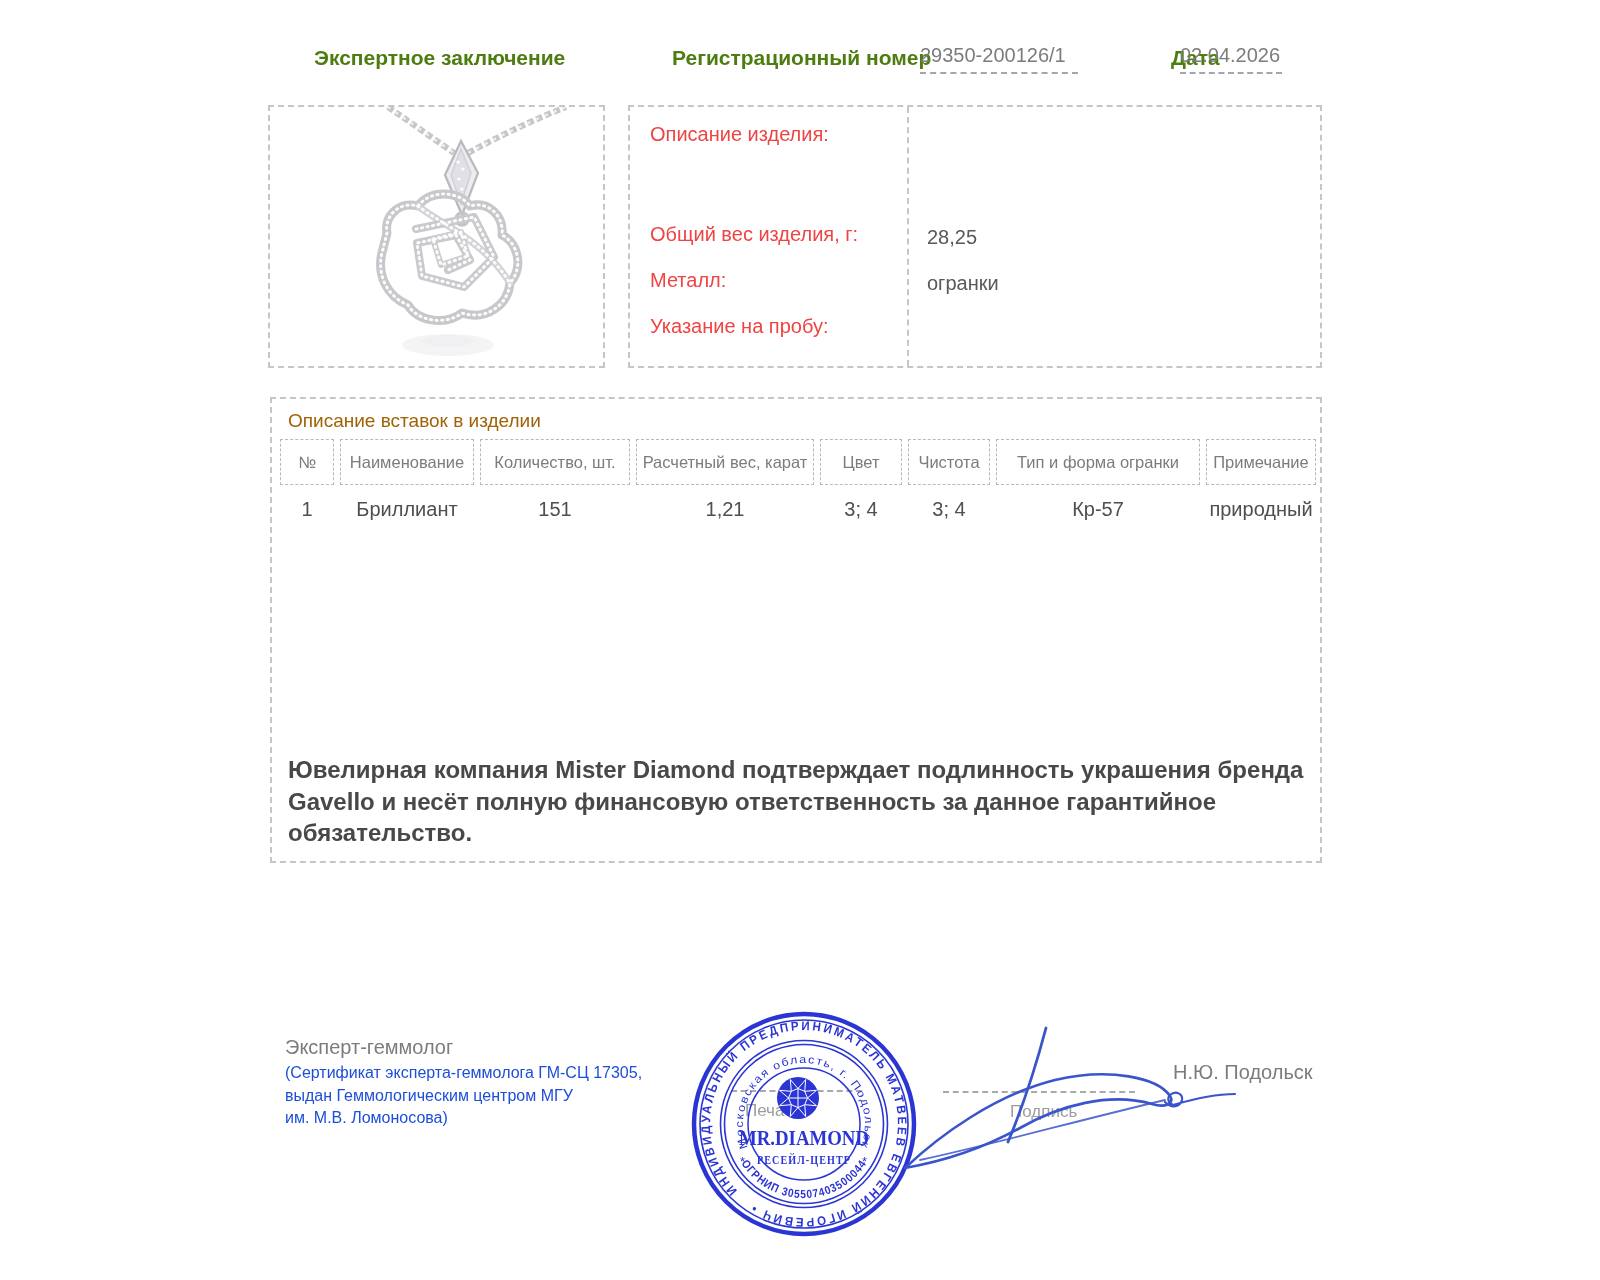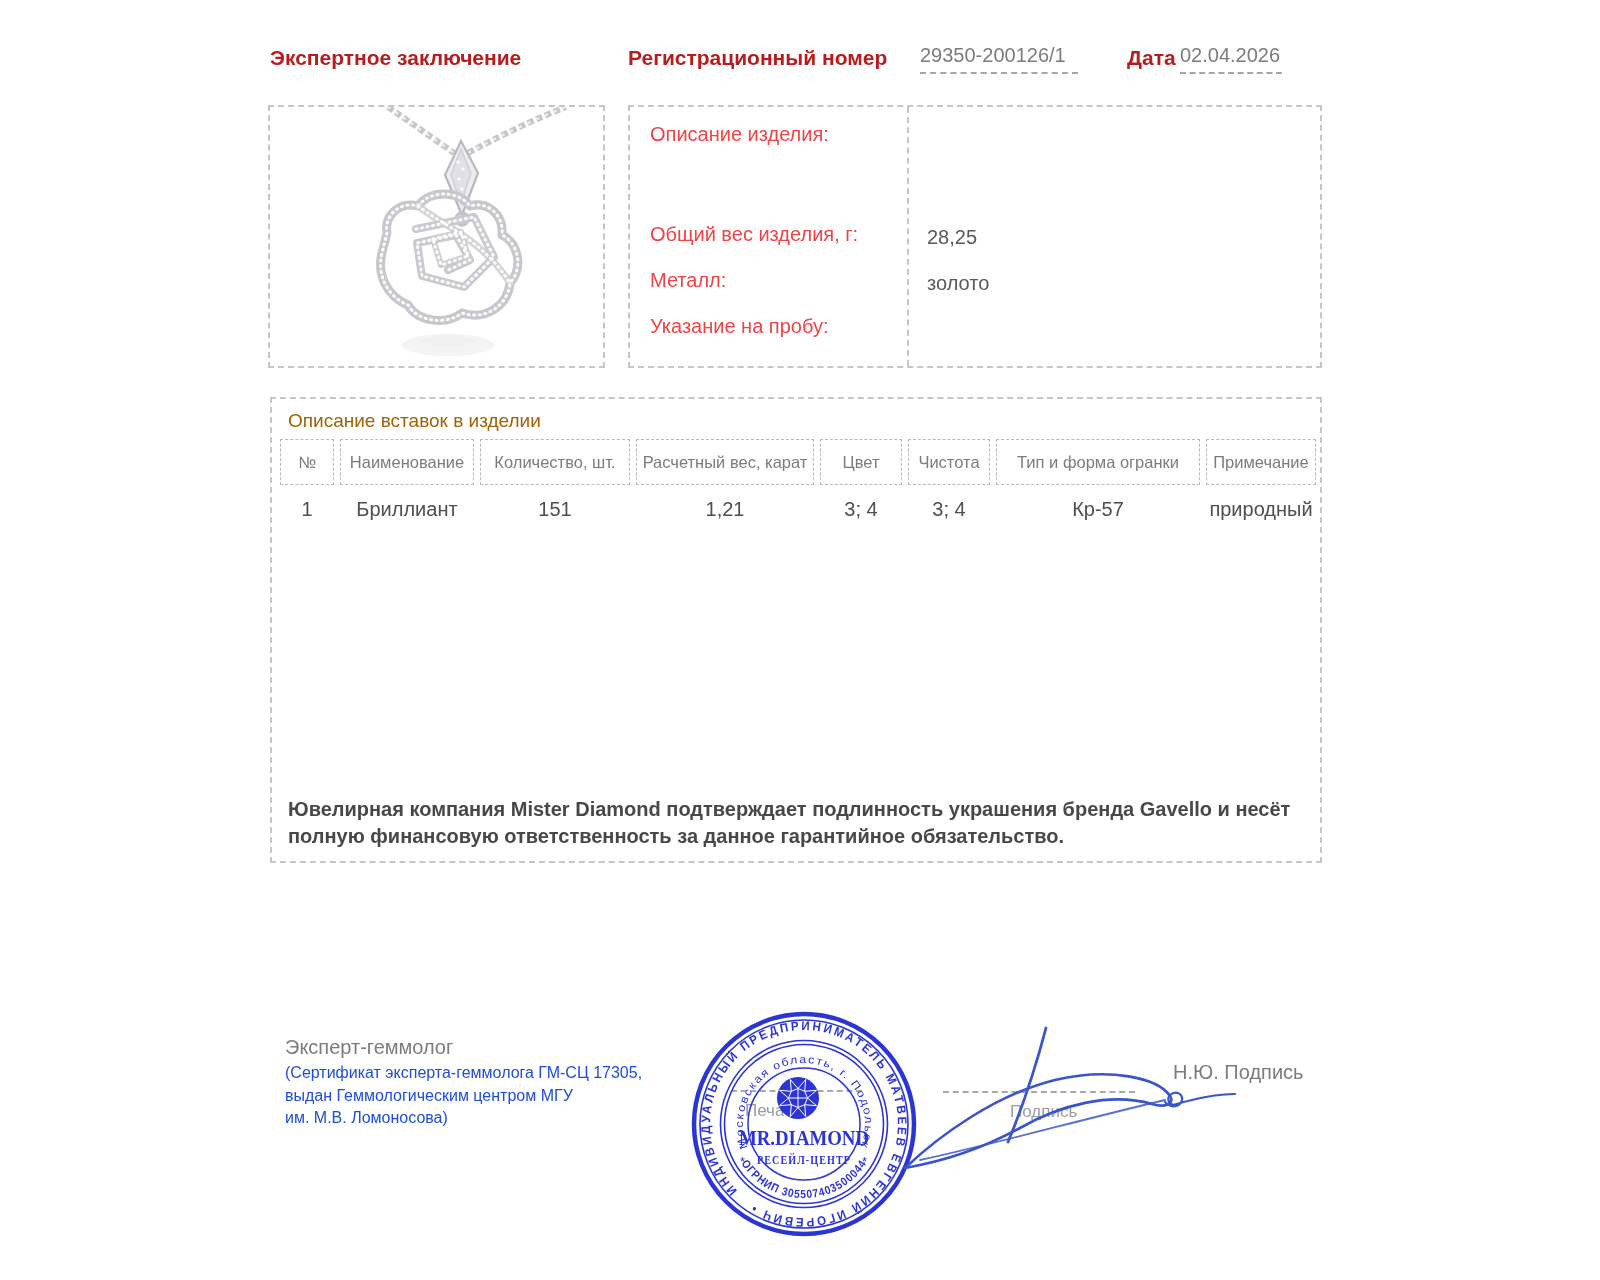--- a/index.html
+++ b/index.html
@@ -2,38 +2,38 @@
 <html><head>
 <meta charset="utf-8">
 <style>
   * { margin:0; padding:0; box-sizing:border-box; }
   html,body { background:#fff; }
   .page {
     position:relative; width:1600px; height:1280px; background:#ffffff;
     font-family:"Liberation Sans", sans-serif; overflow:hidden;
   }
   .abs { position:absolute; }
-  .hdr-bold { font-size:21px; font-weight:bold; color:#b91c1c; }
+  .hdr-bold { font-size:21px; font-weight:bold; color:#4d7c0f;margin-left:44px; }
   .hdr-val  { font-size:20px; color:#7b7c7e; padding-bottom:5px; border-bottom:2px dashed #a6a6a8; }
   .dashed-box { border:2px dashed #c6c6c8; background:#fff; }
   
   .desc-divider { position:absolute; left:277px; top:0; bottom:0; border-left:2px dashed #c6c6c8; }
   .f-label { position:absolute; left:20px; width:250px; font-size:20px; color:#ef4444; }
   .f-value { position:absolute; left:297px; width:345px; font-size:20px; color:#58595b; line-height:1.45; }
   
   .tbl-title { position:absolute; left:16px; top:11px; font-size:19px; color:#a16207; }
   .hdr-row { position:absolute; left:8px; top:40px; display:flex; gap:6px; }
   .hdr-cell {
     border:1.5px dashed #b9b9bb; height:46px; display:flex; align-items:center; justify-content:center;
     font-size:16.5px; color:#7b7c7e; text-align:center; background:#fff;
   }
   .data-row { position:absolute; left:8px; top:99px; display:flex; gap:6px; }
   .data-cell { display:flex; align-items:center; justify-content:center; font-size:20px; color:#4e4f51; text-align:center; }
   .c0{width:54px}.c1{width:134px}.c2{width:150px}.c3{width:178px}.c4{width:82px}.c5{width:82px}.c6{width:204px}.c7{width:110px}
-  .guarantee { position:absolute; left:16px; right:14px; bottom:12px; font-size:20px; font-weight:bold; color:#47484a; line-height:1.32; }
+  .guarantee { position:absolute; left:16px; right:14px; bottom:12px; font-size:24px; font-weight:bold; color:#47484a; line-height:1.32; }
   
   .cmt-label-cell { position:absolute; left:0; top:0; bottom:0; width:161px; border-right:2px dashed #c6c6c8; }
   .cmt-label { position:absolute; left:14px; top:10px; font-size:19.5px; color:#58595b; }
   .cmt-text { position:absolute; left:175px; top:10px; width:866px; font-size:18.5px; color:#58595b; line-height:1.38; }
   
   .expert-title { font-size:20px; color:#7b7c7e; }
   .expert-cert { font-size:16px; color:#1d4ed8; line-height:1.42; white-space:pre-line; }
   .ph-line { border-top:2px dashed #a9a9ab; }
   .ph-label { font-size:17px; color:#9c9d9f; }
   .expert-name { font-size:20px; color:#7b7c7e; }
@@ -92,21 +92,21 @@
       </g>
     </svg>
   </div>
 
   <div class="abs dashed-box" style="left:628px; top:105px; width:694px; height:263px;">
     <div class="desc-divider"></div>
     <div class="f-label" style="top:16px;">Описание изделия:</div>
     <div class="f-label" style="top:116px;">Общий вес изделия, г:</div>
     <div class="f-value" style="top:116px;">28,25</div>
     <div class="f-label" style="top:162px;">Металл:</div>
-    <div class="f-value" style="top:162px;">золото</div>
+    <div class="f-value" style="top:162px;">огранки</div>
     <div class="f-label" style="top:208px;">Указание на пробу:</div>
   </div>
 
   <div class="abs dashed-box" style="left:270px; top:397px; width:1052px; height:466px;">
     <div class="tbl-title">Описание вставок в изделии</div>
     <div class="hdr-row">
       <div class="hdr-cell c0">№</div>
       <div class="hdr-cell c1">Наименование</div>
       <div class="hdr-cell c2">Количество, шт.</div>
       <div class="hdr-cell c3">Расчетный вес, карат</div>
@@ -133,21 +133,21 @@
   <div class="abs expert-cert" style="left:285px; top:1062px; width:380px;">(Сертификат эксперта-геммолога ГМ-СЦ 17305,
 выдан Геммологическим центром МГУ
 им. М.В. Ломоносова)</div>
 
   <div class="abs ph-line under" style="left:731px; top:1090px; width:131px;"></div>
   <div class="abs ph-label under" style="left:745px; top:1101px;">Печать</div>
 
   <div class="abs ph-line under" style="left:943px; top:1091px; width:192px;"></div>
   <div class="abs ph-label under" style="left:1010px; top:1102px;">Подпись</div>
 
-  <div class="abs expert-name" style="left:1173px; top:1061px;">Н.Ю. Подпись</div>
+  <div class="abs expert-name" style="left:1173px; top:1061px;">Н.Ю. Подольск</div>
 
   <svg class="abs stamp-svg" style="left:690px; top:1010px;" width="228" height="228" viewBox="-114 -114 228 228">
     <defs>
       <path id="outerArc" d="M -66.5,66.5 A 94,94 0 1 1 66.5,66.5 A 94,94 0 0 1 -66.5,66.5"></path>
       <path id="innerTop" d="M -52.8,30.5 A 61,61 0 1 1 52.8,30.5"></path>
       <path id="innerBottom" d="M -64.1,37 A 74,74 0 0 0 64.1,37"></path>
     </defs>
     <g fill="none" stroke="#2b35d4">
       <circle r="110" stroke-width="4.5"></circle>
       <circle r="104" stroke-width="1.6"></circle>

